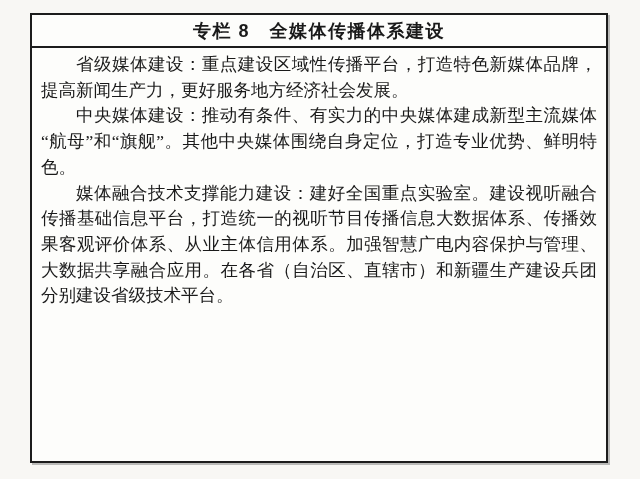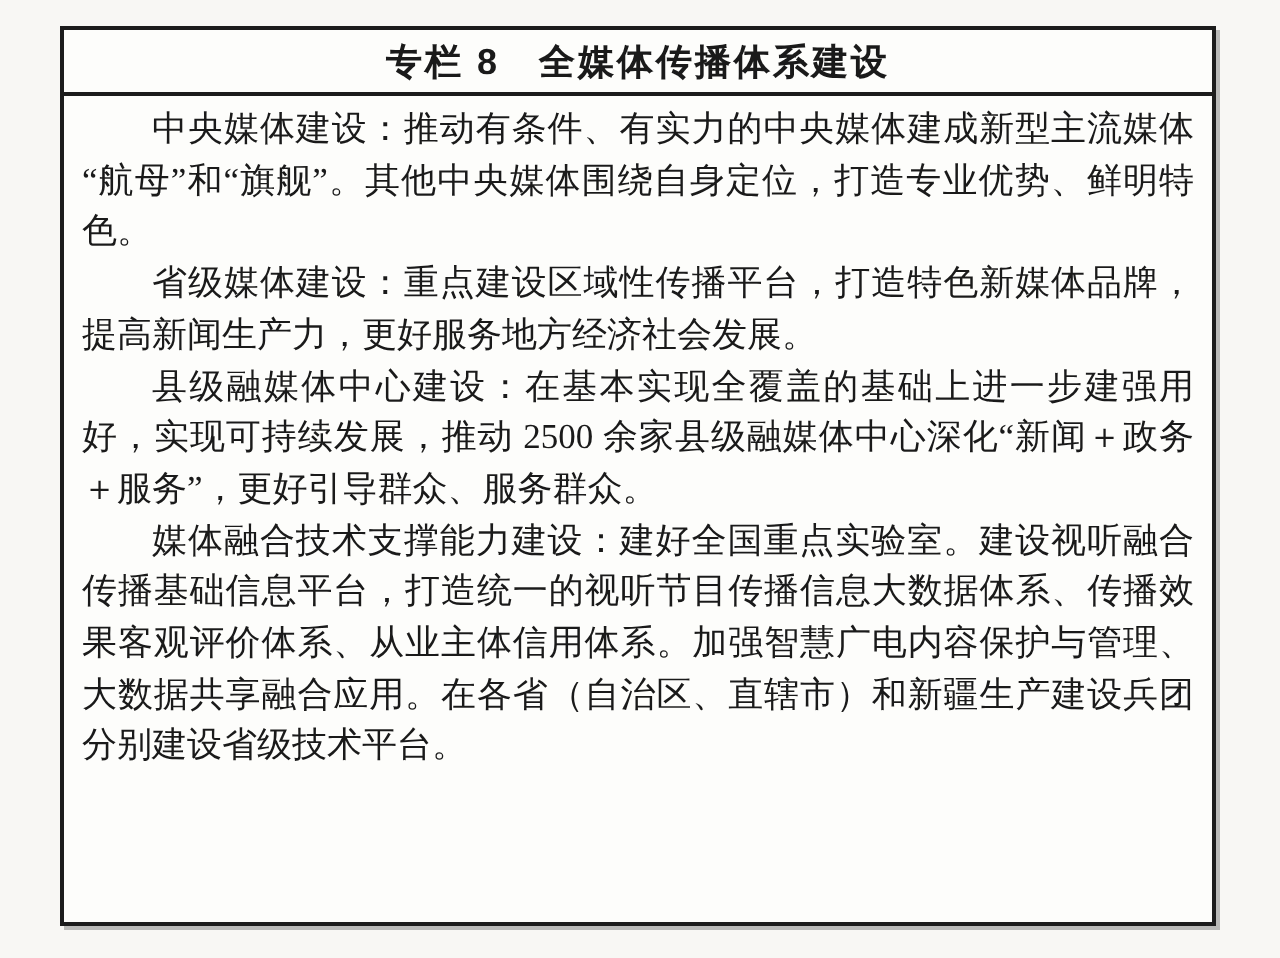--- a/index.html
+++ b/index.html
@@ -54,18 +54,17 @@
     line-height: 25.7px;
     color: var(--text, #1a1a1a);
   }
 </style>
 </head>
 <body>
 
 <div class="panel">
   <div class="panel-title">专栏 8　全媒体传播体系建设</div>
   <div class="panel-body">
+    <p>省级媒体建设：重点建设区域性传播平台，打造特色新媒体品牌，提高新闻生产力，更好服务地方经济社会发展。</p>
     <p>中央媒体建设：推动有条件、有实力的中央媒体建成新型主流媒体“航母”和“旗舰”。其他中央媒体围绕自身定位，打造专业优势、鲜明特色。</p>
-    <p>省级媒体建设：重点建设区域性传播平台，打造特色新媒体品牌，提高新闻生产力，更好服务地方经济社会发展。</p>
-    <p>县级融媒体中心建设：在基本实现全覆盖的基础上进一步建强用好，实现可持续发展，推动 2500 余家县级融媒体中心深化“新闻＋政务＋服务”，更好引导群众、服务群众。</p>
     <p>媒体融合技术支撑能力建设：建好全国重点实验室。建设视听融合传播基础信息平台，打造统一的视听节目传播信息大数据体系、传播效果客观评价体系、从业主体信用体系。加强智慧广电内容保护与管理、大数据共享融合应用。在各省（自治区、直辖市）和新疆生产建设兵团分别建设省级技术平台。</p>
   </div>
 </div>
 
 </body></html>

